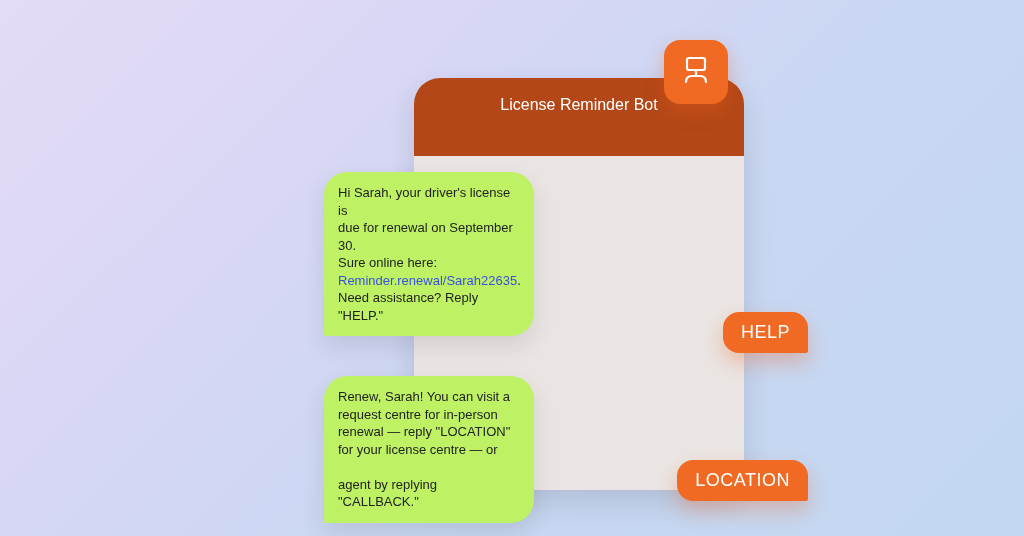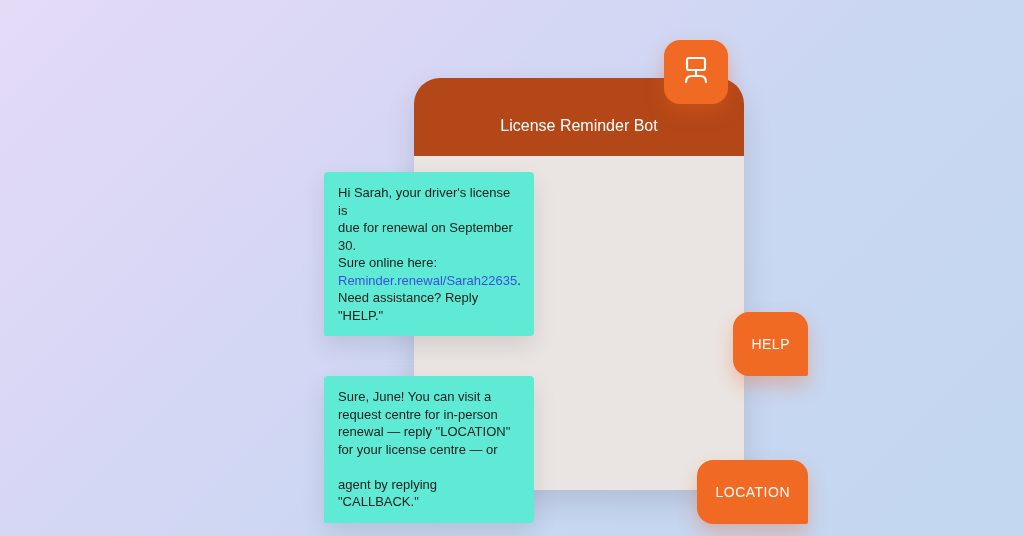--- a/index.html
+++ b/index.html
@@ -15,60 +15,60 @@
     width: 330px; height: 412px;
     background: #EAE5E3;
     border-radius: 26px;
     box-shadow: 0 12px 30px rgba(0,0,0,0.12);
   }
   .chat-header {
     width: 100%; height: 78px;
     background: #B34718;
     border-top-left-radius: 26px;
     border-top-right-radius: 26px;
-    display: flex; align-items: center; justify-content: center;
+    display: flex; align-items: flex-start; justify-content: center;
     position: relative;
     padding-top: 18px;
   }
   .chat-title {
     color: #fff; font-size: 16px; font-weight: 500;
   }
   .bot-badge {
     position: absolute;
     right: 16px; top: -38px;
     width: 64px; height: 64px;
     background: #F06A24;
     border-radius: 16px;
     display: flex; align-items: center; justify-content: center;
     box-shadow: 0 8px 18px rgba(239,94,26,0.35);
   }
   .bot-badge svg { width: 36px; height: 36px; }
 
   .bubble-bot {
     position: absolute;
-    background: #5eead4;
-    border-radius: 4px;
+    background: #bef264;
+    border-radius: 23px;
     border-bottom-left-radius: 2px;
     padding: 12px 14px;
     font-size: 13px;
     line-height: 1.35;
     color: #222;
     box-shadow: 0 10px 24px rgba(0,0,0,0.10);
     width: 210px;
   }
   #bot1 { left: -90px; top: 94px; }
   #bot2 { left: -90px; top: 298px; }
 
   .bubble-user {
     position: absolute;
     background: #F06A24;
     color: #fff;
-    font-size: 14px;
+    font-size: 18px;
     letter-spacing: 0.5px;
-    padding: 24px 18px;
+    padding: 10px 18px;
     border-radius: 16px;
     border-bottom-right-radius: 2px;
     box-shadow: 0 10px 20px rgba(239,94,26,0.30);
   }
   #user1 { right: -64px; top: 234px; }
   #user2 { right: -64px; top: 382px; }
 
   .link { color: #3A4FE0; }
 </style>
 </head>
@@ -96,21 +96,21 @@
       <span>Sure online here:</span><br>
       <span class="link">Reminder.renewal/Sarah22635</span><span>.</span><br>
       <span>Need assistance? Reply "HELP."</span>
     </div>
 
     <div id="user1" class="bubble-user">
       <span>HELP</span>
     </div>
 
     <div id="bot2" class="bubble-bot">
-      <span>Sure, June! You can visit a</span><br>
+      <span>Renew, Sarah! You can visit a</span><br>
       <span>request centre for in-person</span><br>
       <span>renewal — reply "LOCATION"</span><br>
       <span>for your license centre — or</span><br>
       <br>
       <span>agent by replying "CALLBACK."</span>
     </div>
 
     <div id="user2" class="bubble-user">
       <span>LOCATION</span>
     </div>

